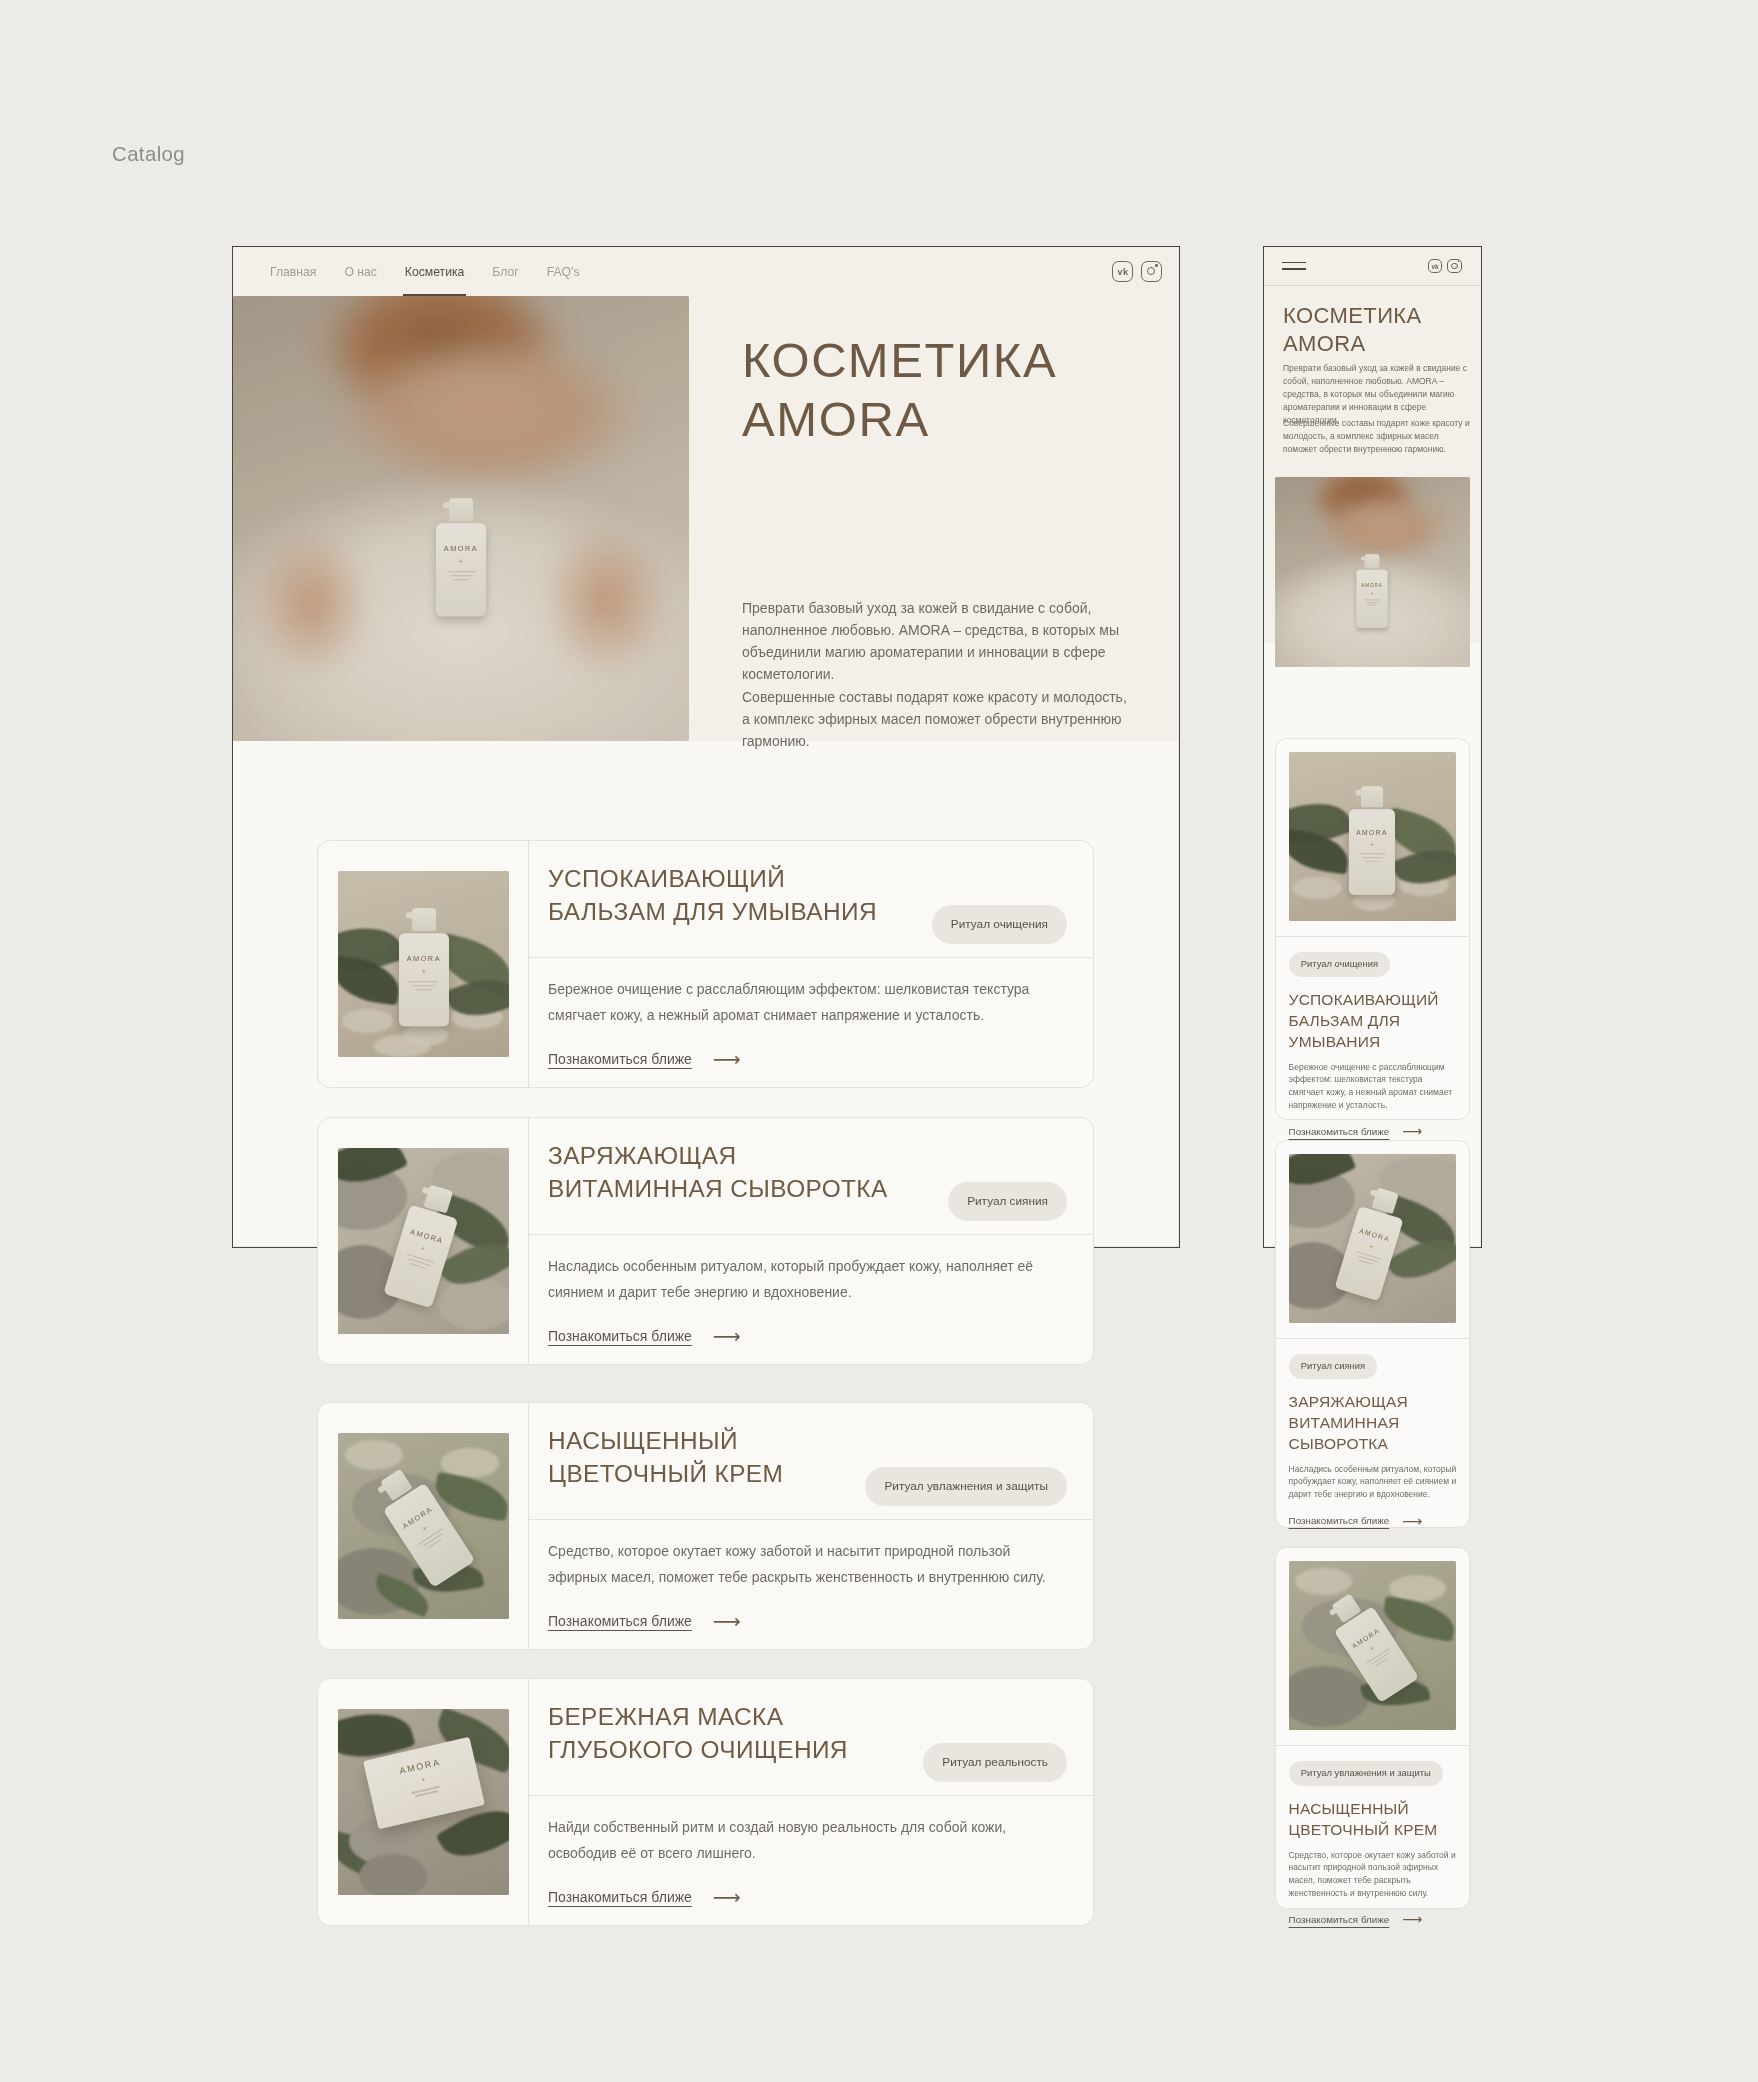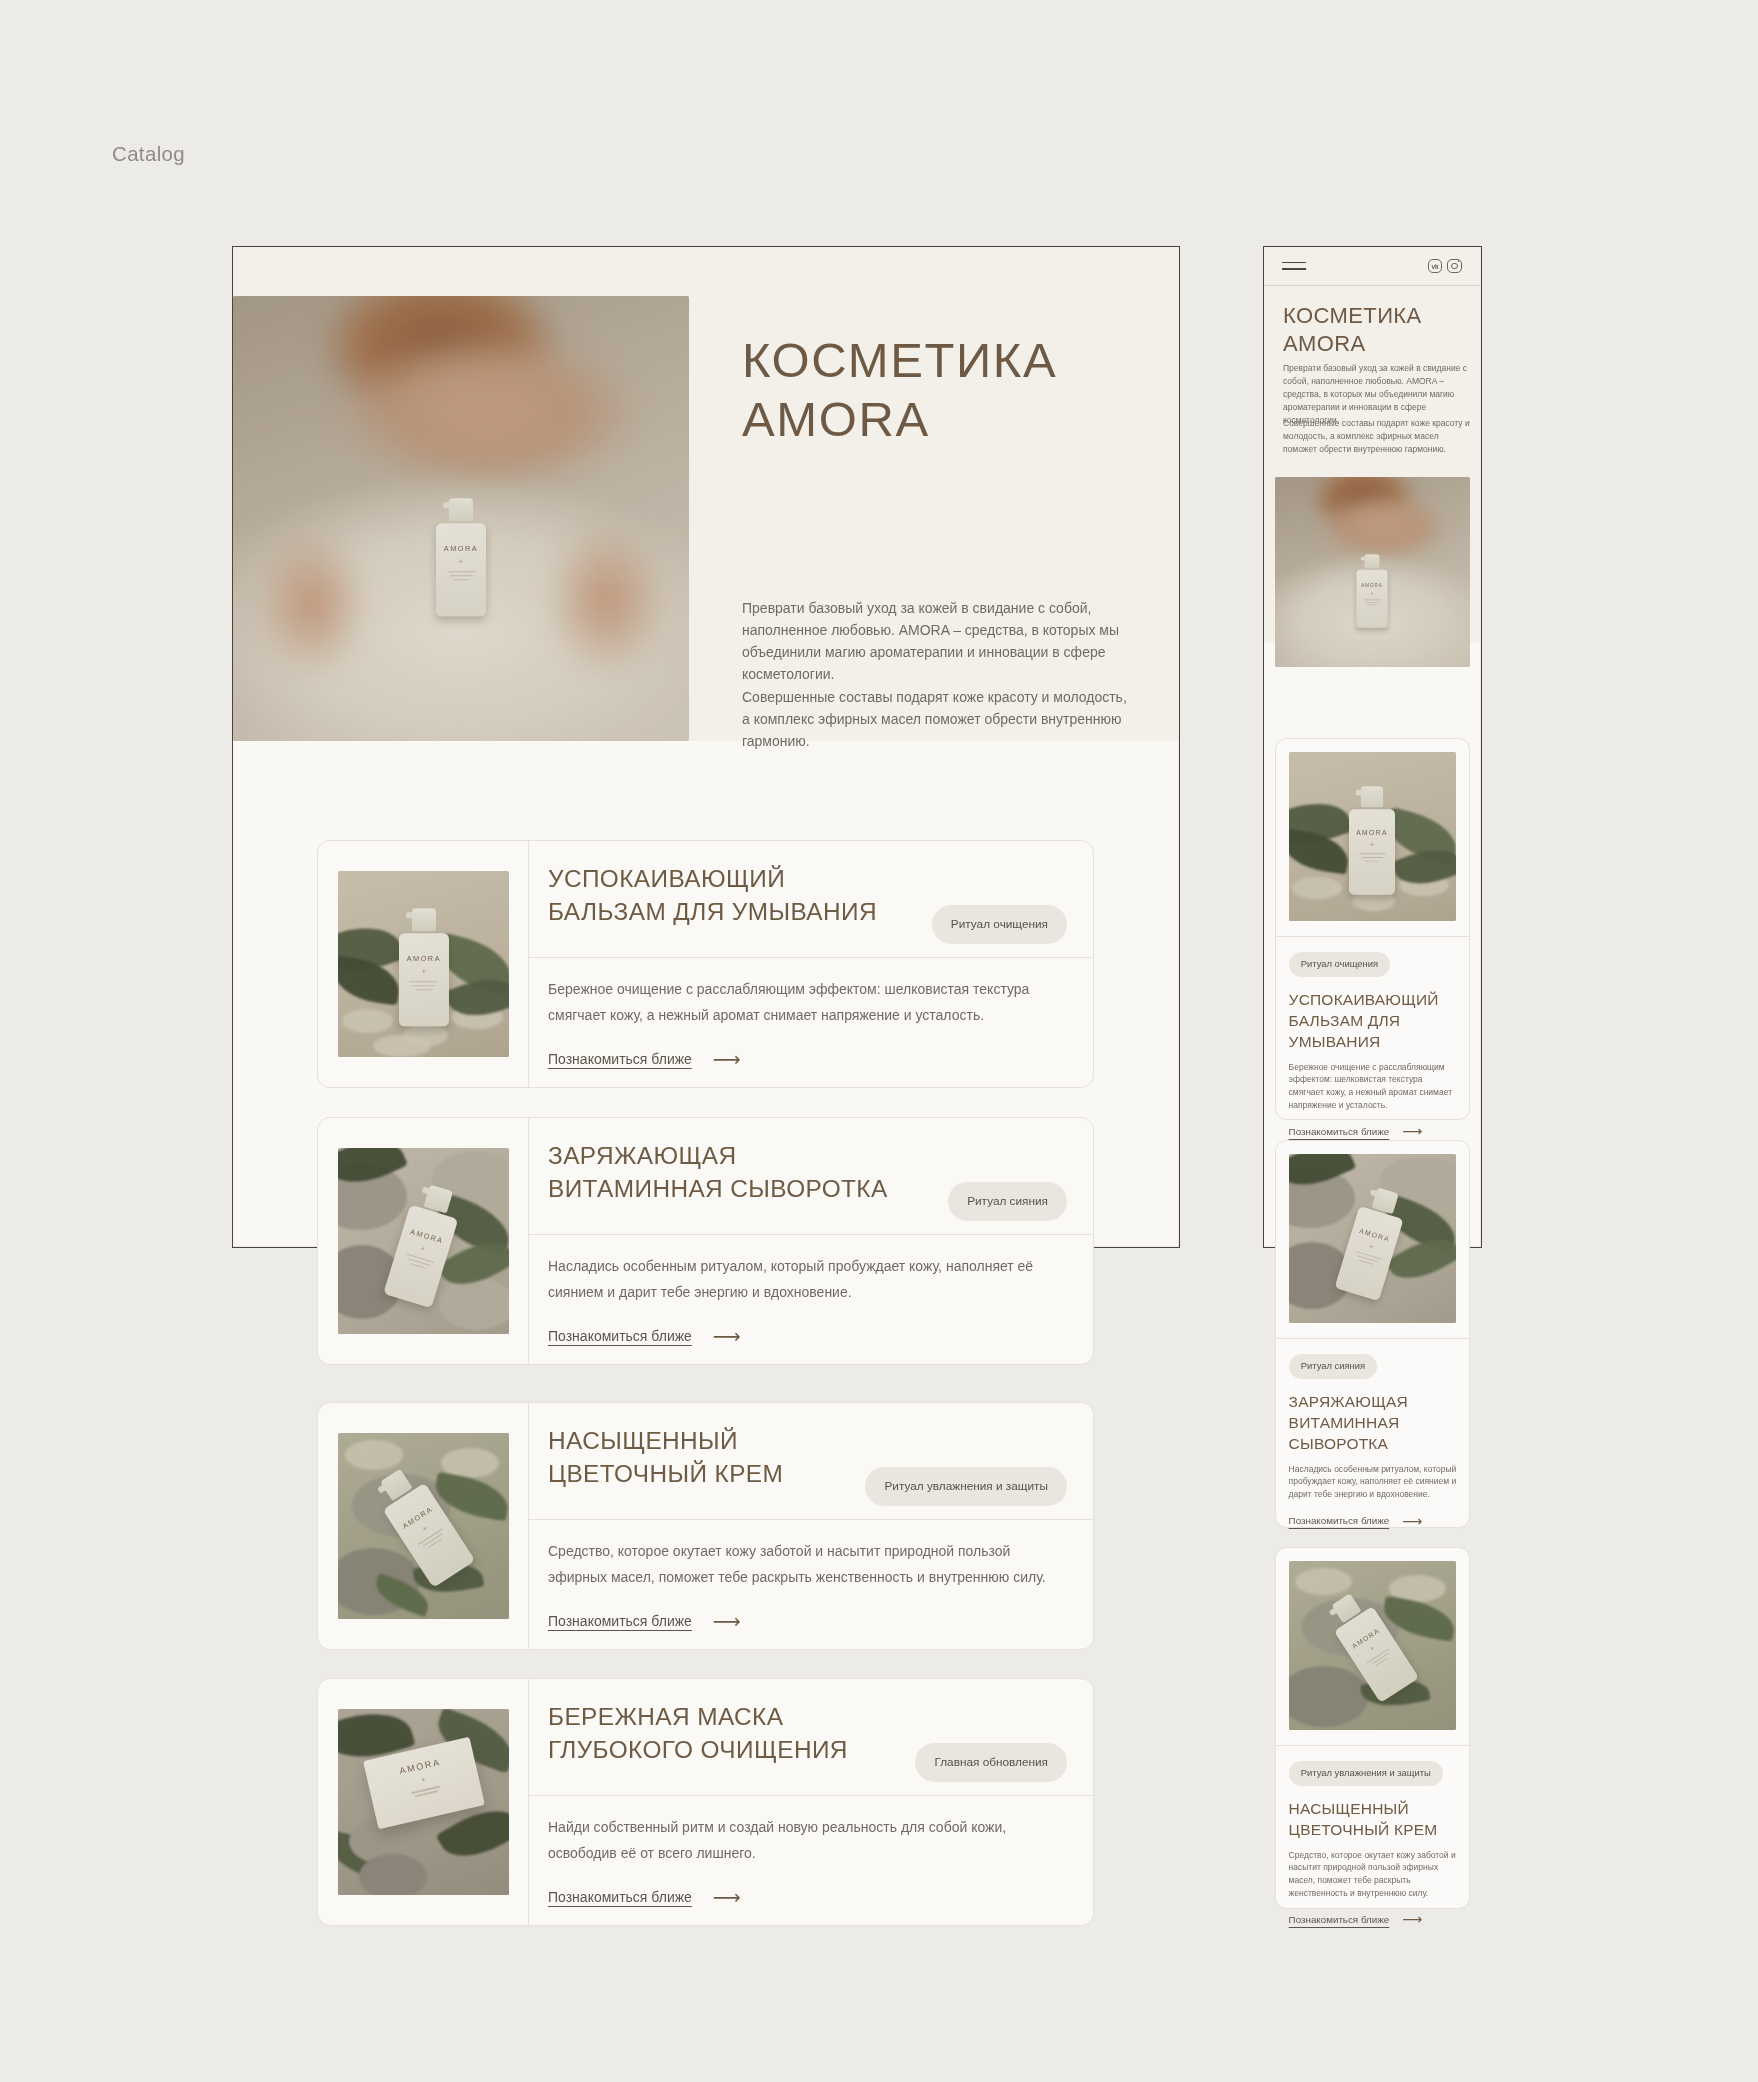--- a/index.html
+++ b/index.html
@@ -132,20 +132,40 @@
 
 <div class="abs page-label">Catalog</div>
 
 <div class="artboard artboard-desktop">
   <div class="ab-inner">
 
     <div class="abs d-hero-cream bg-cream"></div>
 
     <div class="abs d-lower bg-light"></div>
 
+    <div class="abs d-nav">
+      <div class="menu">
+        <span class="nav-item">Главная</span>
+        <span class="nav-item">О нас</span>
+        <span class="nav-item active">Косметика</span>
+        <span class="nav-item">Блог</span>
+        <span class="nav-item">FAQ's</span>
+      </div>
+      <div class="socials">
+        <span class="soc">
+            <span class="soc-vk-text">vk</span>
+          </span>
+        <span class="soc">
+            <span class="ig-shape">
+              <span class="lens"></span>
+              <span class="dot"></span>
+            </span>
+          </span>
+      </div>
+    </div>
 
     <div class="abs photo heroph d-hero-photo">
       <i class="hp" style="left:18%;top:-8%;width:55%;height:38%;background:radial-gradient(closest-side,#8d5c3c,#a3714b 60%,rgba(163,113,75,0));"></i>
       <i class="hp" style="left:22%;top:8%;width:68%;height:36%;background:radial-gradient(closest-side,#c9a083,#bf997d 55%,rgba(191,153,125,0));"></i>
       <i class="hp" style="left:-12%;top:40%;width:124%;height:72%;background:radial-gradient(closest-side,#eae4d8,#ded7c9 60%,rgba(222,215,201,0));filter:blur(8.1px);"></i>
       <i class="hp" style="left:4%;top:52%;width:26%;height:34%;background:radial-gradient(closest-side,#c5997c,rgba(197,153,124,0));"></i>
       <i class="hp" style="left:68%;top:50%;width:28%;height:36%;background:radial-gradient(closest-side,#c5997c,rgba(197,153,124,0));"></i>
       <div class="bottle" style="top:58%;">
         <div class="cap"></div>
         <div class="bbody">
@@ -282,21 +302,21 @@
           <div class="b-lines">
               <i></i>
               <i></i>
             </div>
         </div>
         <div class="tint"></div>
       </div>
       <div class="vdiv"></div>
       <div class="hdiv"></div>
       <div class="title">БЕРЕЖНАЯ МАСКА ГЛУБОКОГО ОЧИЩЕНИЯ</div>
-      <div class="badge">Главная обновления</div>
+      <div class="badge">Ритуал реальность</div>
       <div class="desc">Найди собственный ритм и создай новую реальность для собой кожи, освободив её от всего лишнего.</div>
       <div class="more">
         <span class="more-label">Познакомиться ближе</span>
         <span class="arr">⟶</span>
       </div>
     </div>
   </div>
 </div>
 
 <div class="artboard artboard-mobile">

